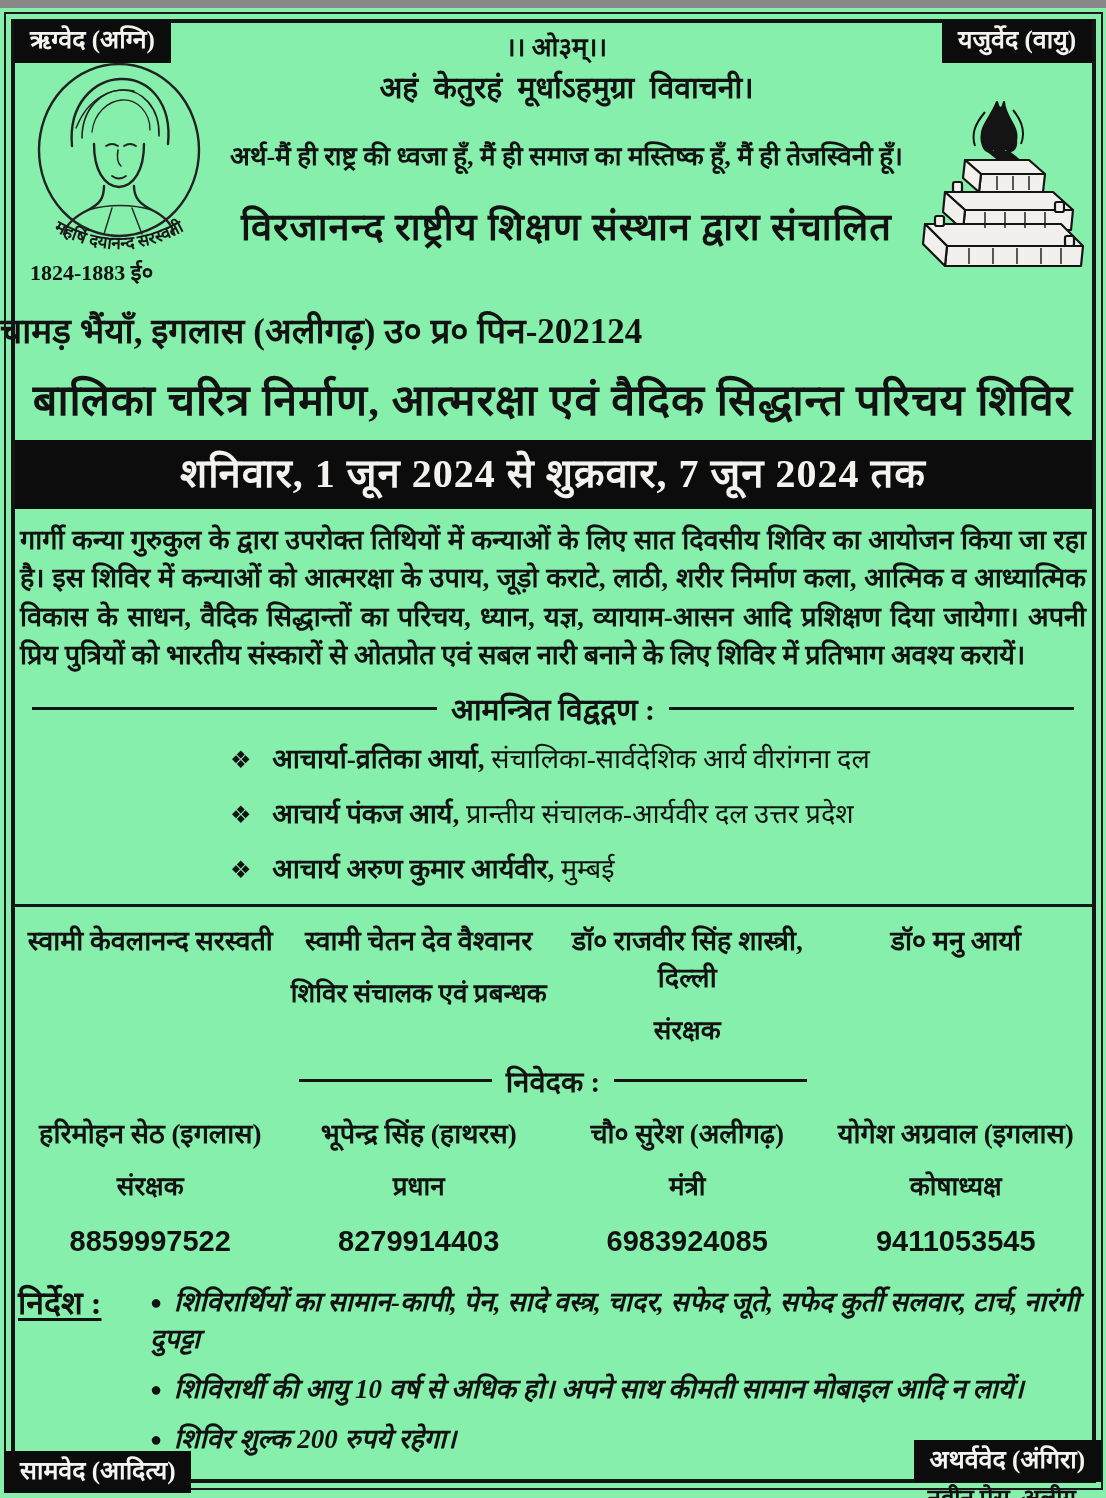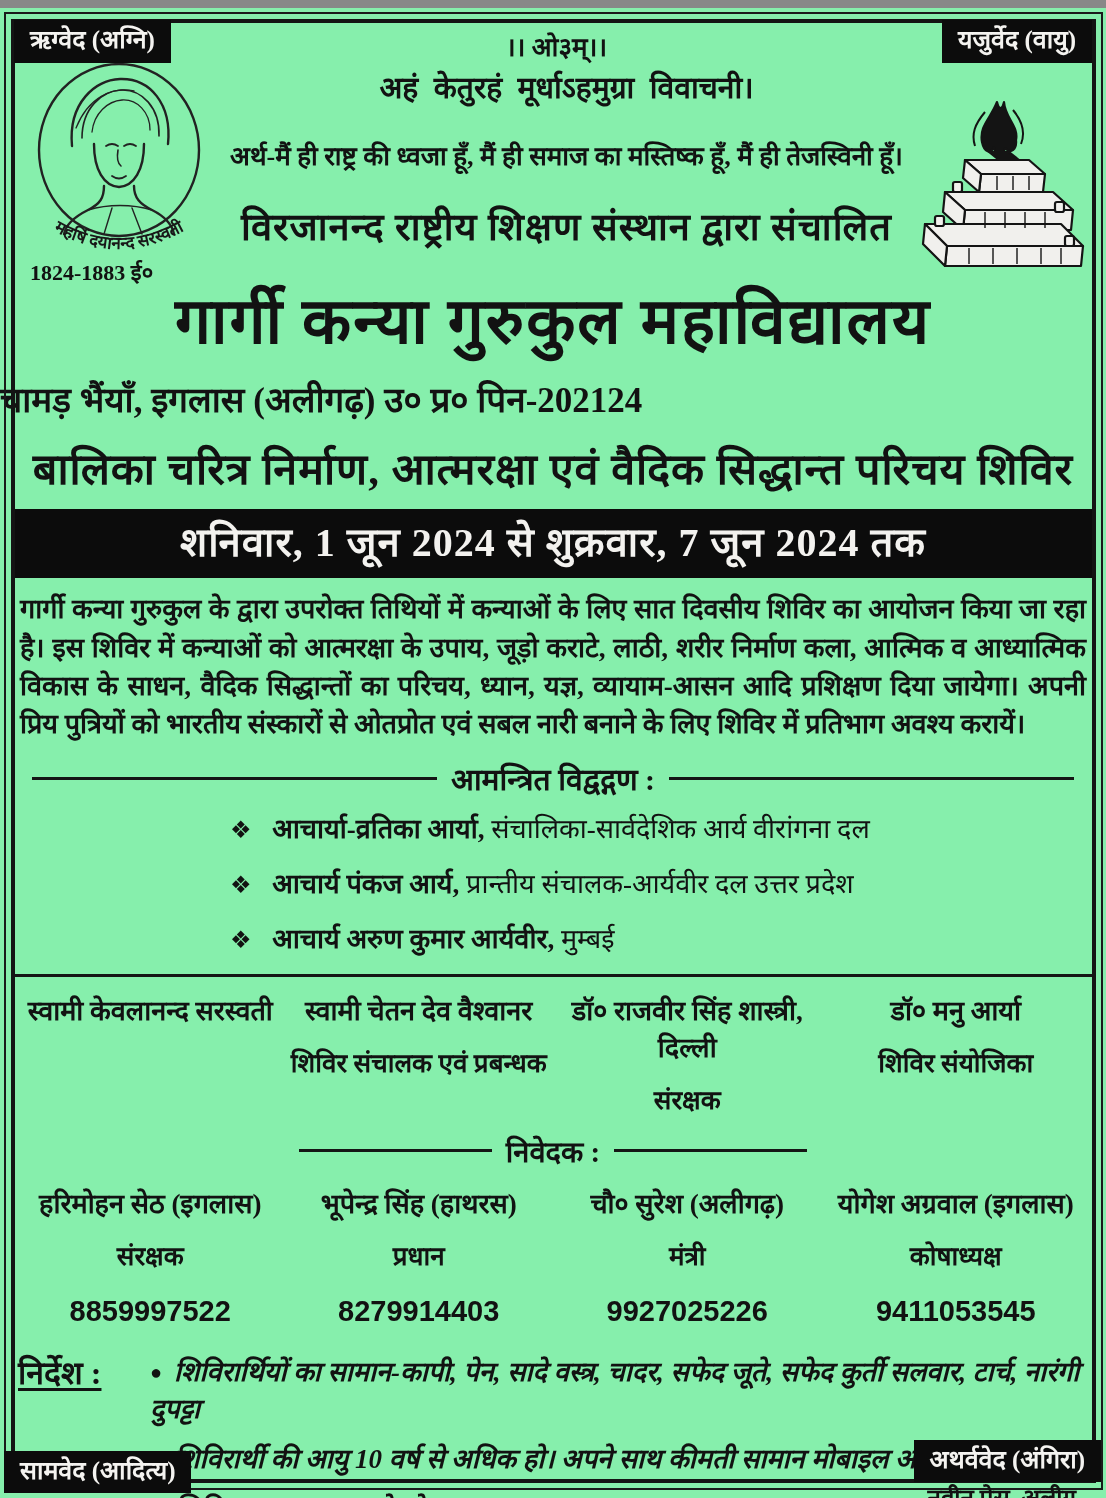--- a/index.html
+++ b/index.html
@@ -160,21 +160,20 @@
               <line x1="88" y1="150" x2="88" y2="166"></line>
               <line x1="112" y1="150" x2="112" y2="166"></line>
               <line x1="136" y1="150" x2="136" y2="166"></line>
               <line x1="156" y1="150" x2="156" y2="166"></line>
           </g>
         </g>
       </svg>
     </div>
   </div>
 
-  <div class="page-title">गार्गी कन्या गुरुकुल महाविद्यालय</div>
   <div class="address-line">चामड़ भैंयाँ, इगलास (अलीगढ़) उ० प्र० पिन-202124</div>
   <div class="event-title">बालिका चरित्र निर्माण, आत्मरक्षा एवं वैदिक सिद्धान्त परिचय शिविर</div>
   <div class="date-bar">शनिवार, 1 जून 2024 से शुक्रवार, 7 जून 2024 तक</div>
 
   <div class="description">गार्गी कन्या गुरुकुल के द्वारा उपरोक्त तिथियों में कन्याओं के लिए सात दिवसीय शिविर का आयोजन किया जा रहा है। इस शिविर में कन्याओं को आत्मरक्षा के उपाय, जूड़ो कराटे, लाठी, शरीर निर्माण कला, आत्मिक व आध्यात्मिक विकास के साधन, वैदिक सिद्धान्तों का परिचय, ध्यान, यज्ञ, व्यायाम-आसन आदि प्रशिक्षण दिया जायेगा। अपनी प्रिय पुत्रियों को भारतीय संस्कारों से ओतप्रोत एवं सबल नारी बनाने के लिए शिविर में प्रतिभाग अवश्य करायें।</div>
 
   <div class="section-head invited-head">
     <span>आमन्त्रित विद्वद्गण :</span>
   </div>
 
@@ -205,21 +204,20 @@
     <div class="col">
       <div class="nm">स्वामी चेतन देव वैश्वानर</div>
       <div class="rl">शिविर संचालक एवं प्रबन्धक</div>
     </div>
     <div class="col">
       <div class="nm">डॉ० राजवीर सिंह शास्त्री, दिल्ली</div>
       <div class="rl">संरक्षक</div>
     </div>
     <div class="col">
       <div class="nm">डॉ० मनु आर्या</div>
-      <div class="rl">शिविर संयोजिका</div>
     </div>
   </div>
 
   <div class="section-head nivedak-head">
     <span>निवेदक :</span>
   </div>
 
   <div class="cols-4">
     <div class="col">
       <div class="nm">हरिमोहन सेठ (इगलास)</div>
@@ -227,21 +225,21 @@
       <div class="ph">8859997522</div>
     </div>
     <div class="col">
       <div class="nm">भूपेन्द्र सिंह (हाथरस)</div>
       <div class="rl">प्रधान</div>
       <div class="ph">8279914403</div>
     </div>
     <div class="col">
       <div class="nm">चौ० सुरेश (अलीगढ़)</div>
       <div class="rl">मंत्री</div>
-      <div class="ph">9927025226</div>
+      <div class="ph">6983924085</div>
     </div>
     <div class="col">
       <div class="nm">योगेश अग्रवाल (इगलास)</div>
       <div class="rl">कोषाध्यक्ष</div>
       <div class="ph">9411053545</div>
     </div>
   </div>
 
   <div class="instructions">
     <div class="instr-label">निर्देश :</div>

